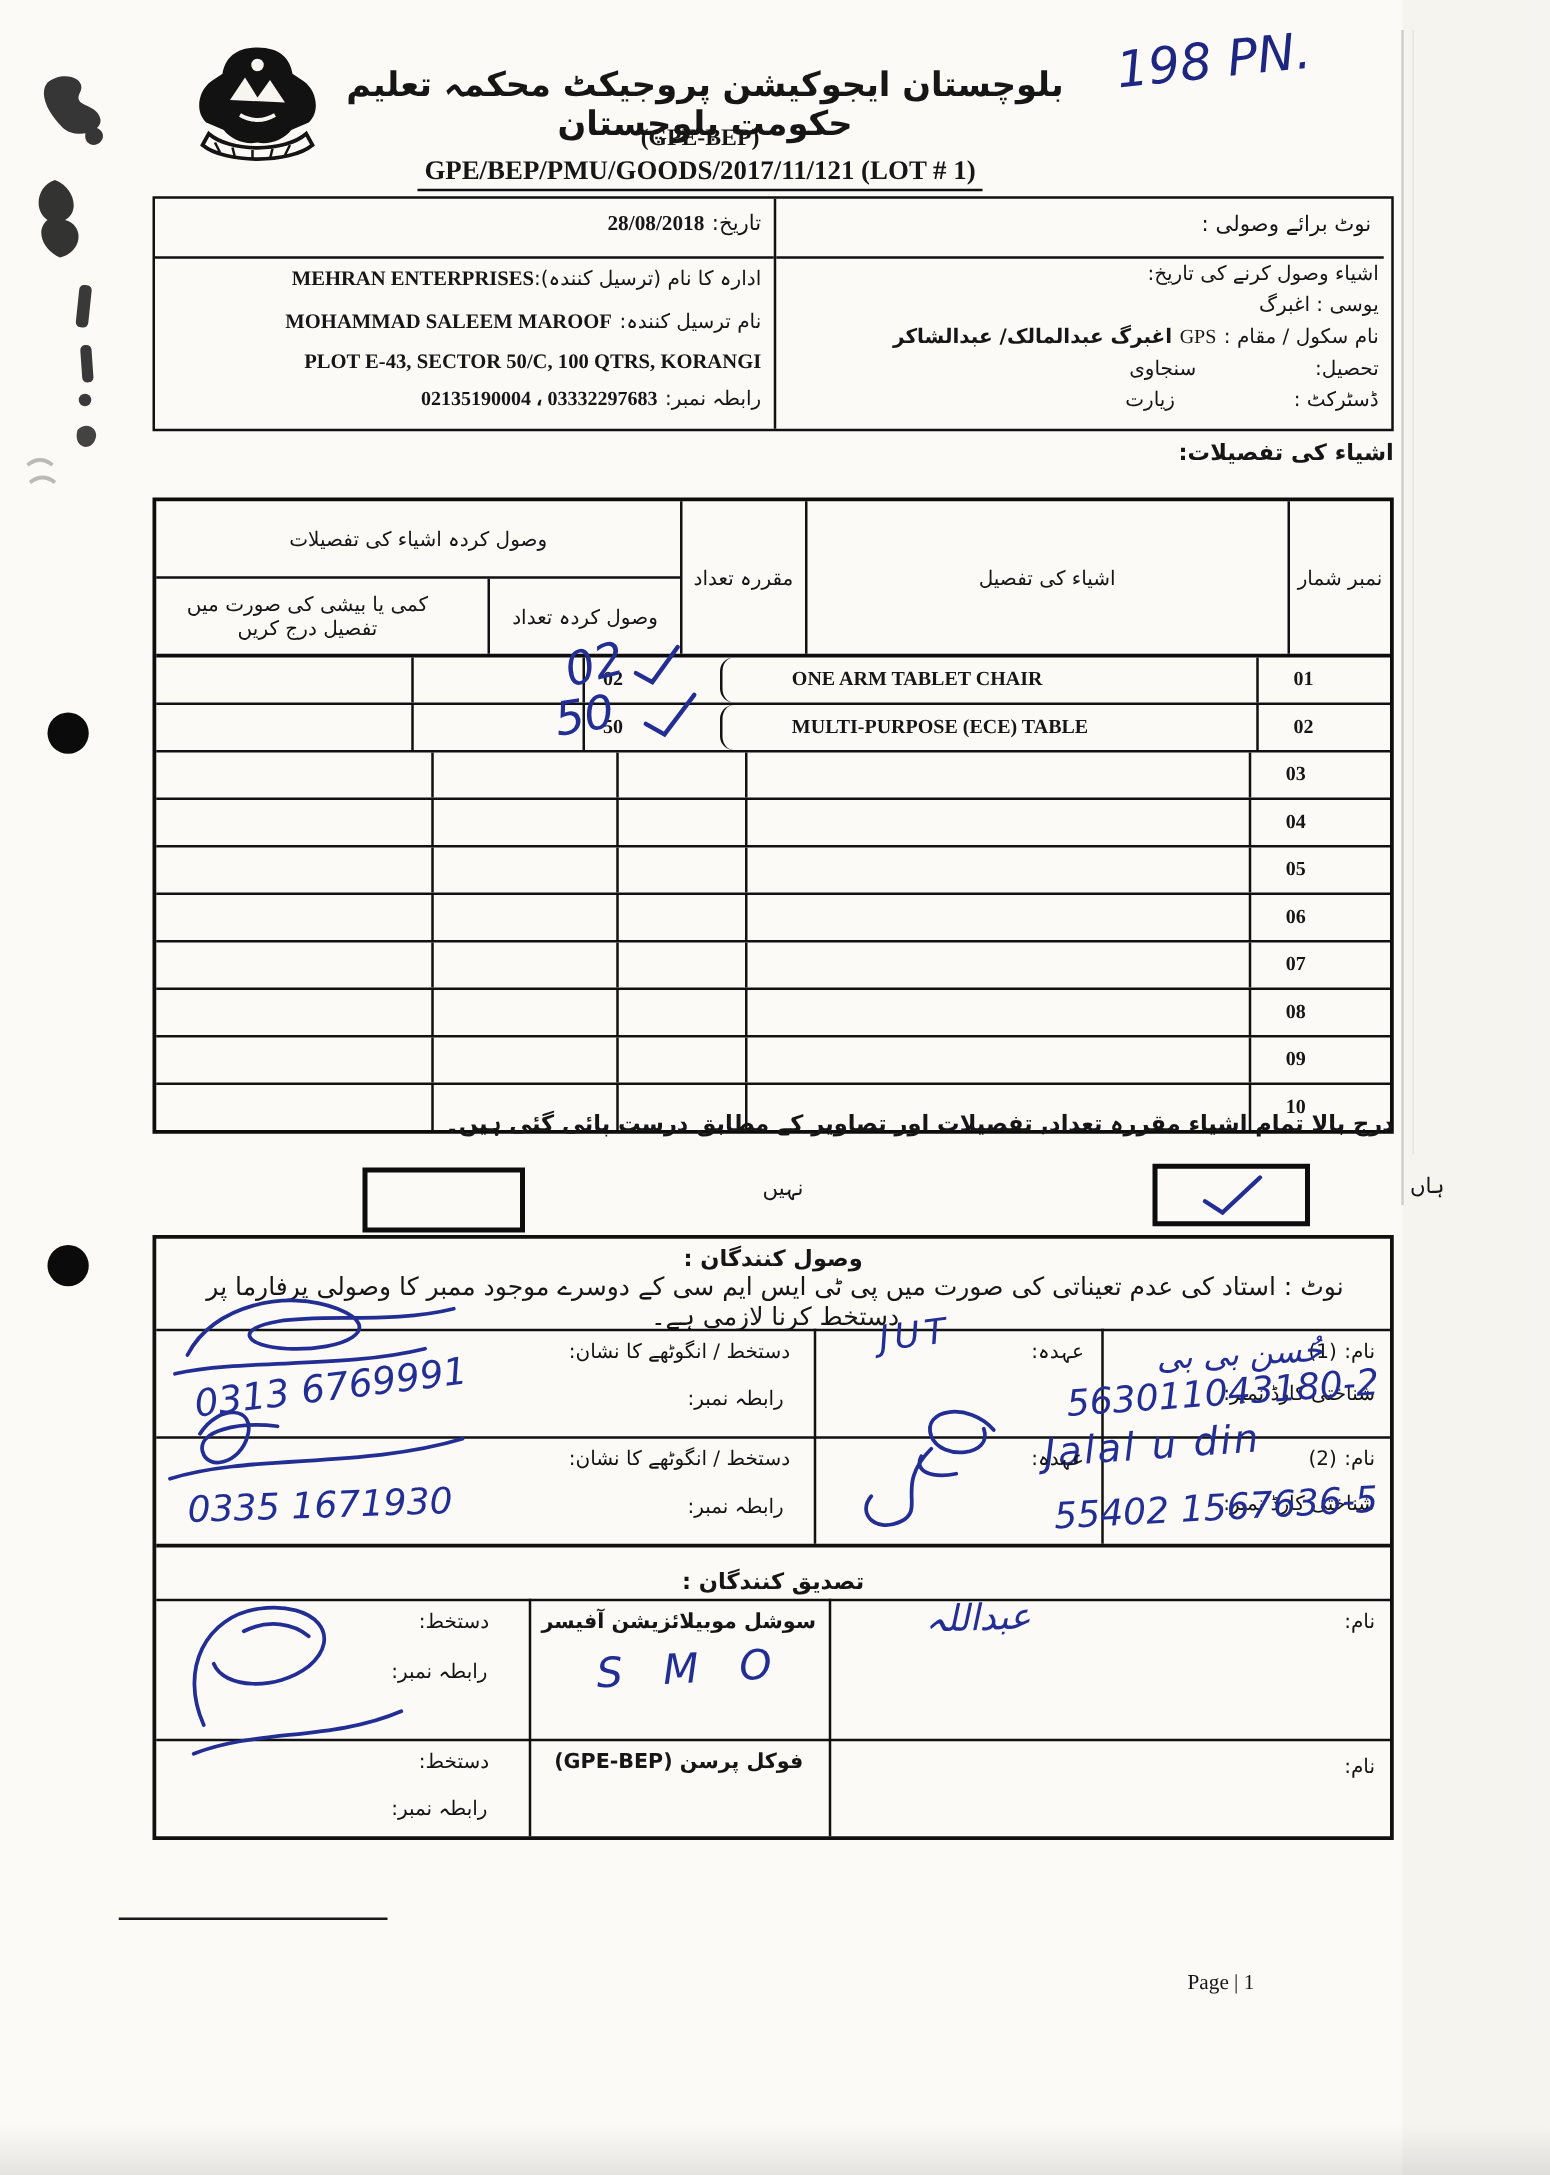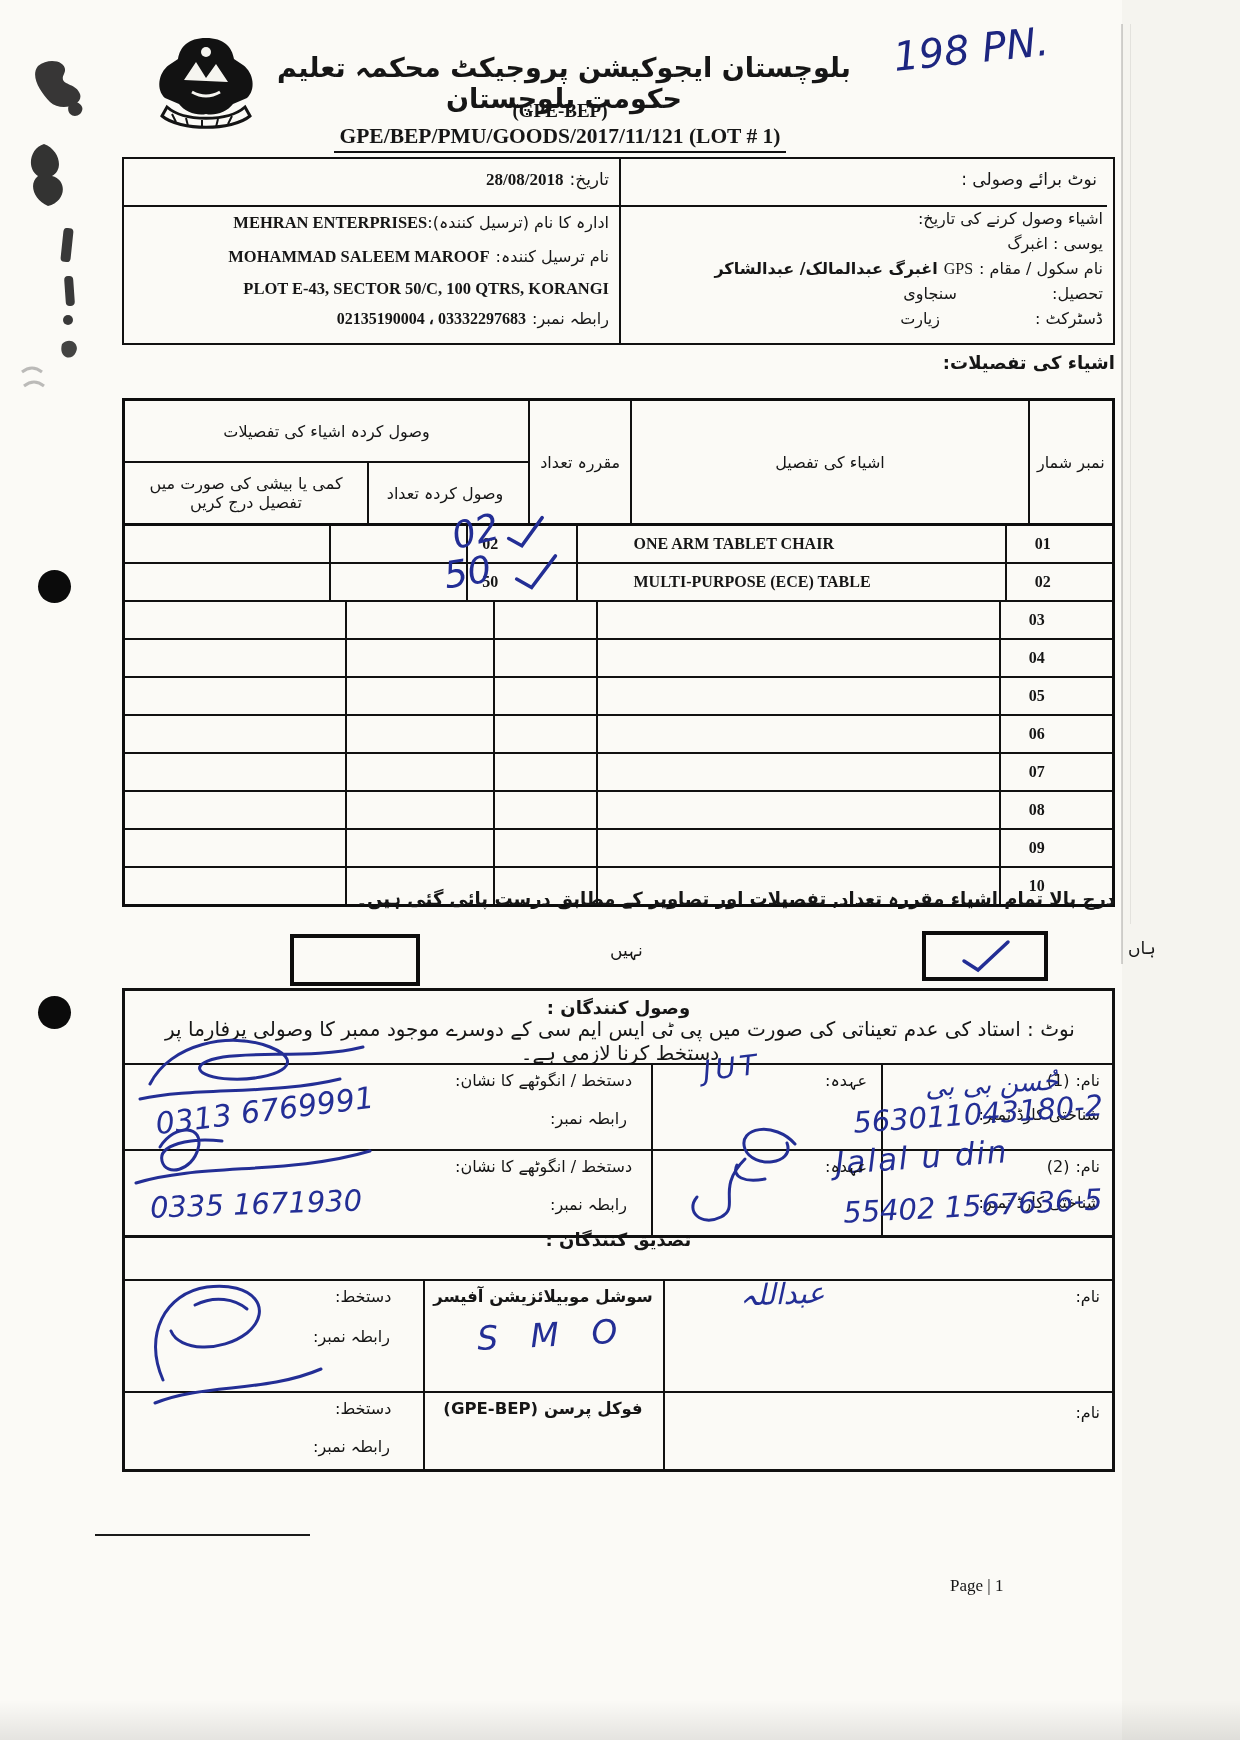--- a/index.html
+++ b/index.html
@@ -15,30 +15,30 @@
   
   .info-tbl{border:2px solid #111;}
   .info-top{border-bottom:2px solid #111;}
   .vline{background:#111;}
   .hline{background:#111;}
   
   .itable{border:3px solid #0d0d0d;}
   .ihead{display:flex;border-bottom:3px solid #0d0d0d;height:122px;}
   .ihead .grp{width:426px;display:flex;flex-direction:column;}
   .ihead .grp .grp-top{height:60px;border-bottom:2px solid #111;display:flex;align-items:center;justify-content:center;}
-  .ihead .grp .grp-bot{display:flex;flex:1;}
+  .ihead .grp .grp-bot{display:flex;flex:1;gap:23px;}
   .c-remarks{width:230px;} .c-received{width:152px;border-left:2px solid #111;}
   .c-fixed{width:106px;border-left:2px solid #111;}
   .c-item{width:418px;border-left:2px solid #111;}
   .c-serial{width:87px;border-left:2px solid #111;}
   .hcell{display:flex;align-items:center;justify-content:center;text-align:center;font-size:16px;}
   .irow{display:flex;height:36px;border-bottom:2px solid #111;}
   .irow:last-child{border-bottom:none;}
   .irow>div{display:flex;align-items:center;}
-  .cell-item{padding-left:55px;font-family:"Liberation Serif",serif;font-weight:bold;font-size:16px;}
+  .cell-item{padding-left:55px;font-family:"Liberation Serif",serif;font-weight:bold;font-size:16px;border-radius:11px;}
   .cell-fixed{padding-left:14px;font-family:"Liberation Serif",serif;font-weight:bold;font-size:16px;}
   .cell-serial{padding-left:28px;font-family:"Liberation Serif",serif;font-weight:bold;font-size:16px;}
   .chkbox{border:4px solid #0d0d0d;background:transparent;}
   
   .rv-box{border:3px solid #111;}
   .lbl{font-size:16px;color:#141414;}
   .hole{width:33px;height:33px;border-radius:50%;background:#0b0b0b;}
   .smudge{opacity:.88;}
 </style>
 </head>
@@ -304,21 +304,21 @@
     </svg>
     <div class="abs urdu lbl" style="left:330px;top:166px;width:192px;text-align:left">دستخط / انگوٹھے کا نشان:</div>
     <div class="abs urdu lbl" style="left:425px;top:204px;width:97px;text-align:left">رابطہ نمبر:</div>
     <svg class="abs" style="left:5px;top:128px" width="248" height="76">
       <path d="M30,28 C45,4 75,6 68,30 C62,52 36,58 32,42 C28,26 60,18 92,22" stroke="#232e95" stroke-width="3" fill="none" stroke-linecap="round"></path>
       <path d="M6,64 C70,44 160,56 240,32" stroke="#232e95" stroke-width="3" fill="none" stroke-linecap="round"></path>
     </svg>
     <div class="abs hw" dir="ltr" style="left:25px;top:196px;font-size:29px;transform:rotate(-2deg)">0335 1671930</div>
 
     <div class="abs hline" style="left:0;top:244px;width:100%;height:2.5px"></div>
-    <div class="abs urdu center" style="left:0;top:238px;width:100%;font-size:18px;font-weight:bold">تصدیق کنندگان :</div>
+    <div class="abs urdu center" style="left:0;top:264px;width:100%;font-size:18px;font-weight:bold">تصدیق کنندگان :</div>
     <div class="abs hline" style="left:0;top:288px;width:100%;height:2px"></div>
     <div class="abs vline" style="left:298px;top:288px;width:2px;height:190px"></div>
     <div class="abs vline" style="left:538px;top:288px;width:2px;height:190px"></div>
     <div class="abs hline" style="left:0;top:400px;width:100%;height:2px"></div>
 
     <div class="abs urdu lbl" style="right:12px;top:296px">نام:</div>
     <div class="abs hw" style="left:615px;top:286px;font-size:29px;transform:rotate(-2deg)">عبداللہ</div>
     <div class="abs urdu center" style="left:306px;top:296px;width:224px;font-size:16.5px;font-weight:bold">سوشل موبیلائزیشن آفیسر</div>
     <div class="abs hw" style="left:352px;top:324px;font-size:33px;letter-spacing:11px;transform:rotate(-3deg)">S M O</div>
     <div class="abs urdu lbl" style="left:210px;top:296px;width:84px;text-align:left">دستخط:</div>

